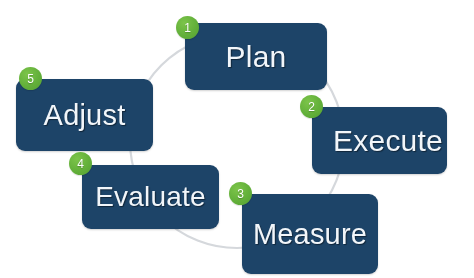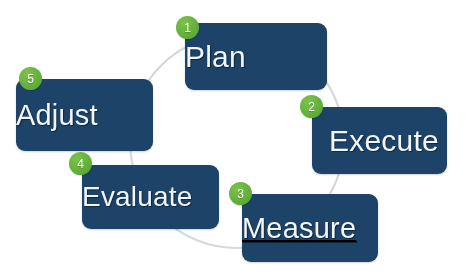--- a/index.html
+++ b/index.html
@@ -26,21 +26,21 @@
     height: 278px;
     pointer-events: none;
   }
   .step {
     position: absolute;
     box-sizing: border-box;
     background: #1d4468;
     border-radius: 9px;
     display: flex;
     align-items: center;
-    justify-content: flex-start;
+    justify-content: center;
     box-shadow: 0 1px 2px rgba(0,0,0,0.18);
   }
   .step-label {
     color: #f2f6fa;
     font-family: "Liberation Sans", sans-serif;
     font-weight: 400;
     letter-spacing: 0.2px;
     white-space: nowrap;
     text-shadow: 1px 1px 1px rgba(0,0,0,0.45);
     line-height: 1;
@@ -62,21 +62,21 @@
     font-family: "Liberation Sans", sans-serif;
     font-size: 12px;
     font-weight: 400;
     line-height: 1;
     text-shadow: 0 1px 1px rgba(0,0,0,0.22);
   }
 
   
   .step-plan     { left: 185px; top: 23px;  width: 142px; height: 67px; }
   .step-execute  { left: 312px; top: 107px; width: 135px; height: 67px; }
-  .step-measure  { left: 242px; top: 194px; width: 136px; height: 68px; text-decoration: underline; }
+  .step-measure  { left: 242px; top: 194px; width: 136px; height: 80px; }
   .step-evaluate { left: 82px;  top: 165px; width: 137px; height: 64px; }
   .step-adjust   { left: 16px;  top: 79px;  width: 137px; height: 72px; }
 
   .step-plan .step-label     { font-size: 30px; }
   .step-execute .step-label  { font-size: 30px; margin-left: 17px; }
   .step-measure .step-label  { font-size: 29px; }
   .step-evaluate .step-label { font-size: 28px; }
   .step-adjust .step-label   { font-size: 29px; }
 
   .badge-1 { left: 176px; top: 16px; }

